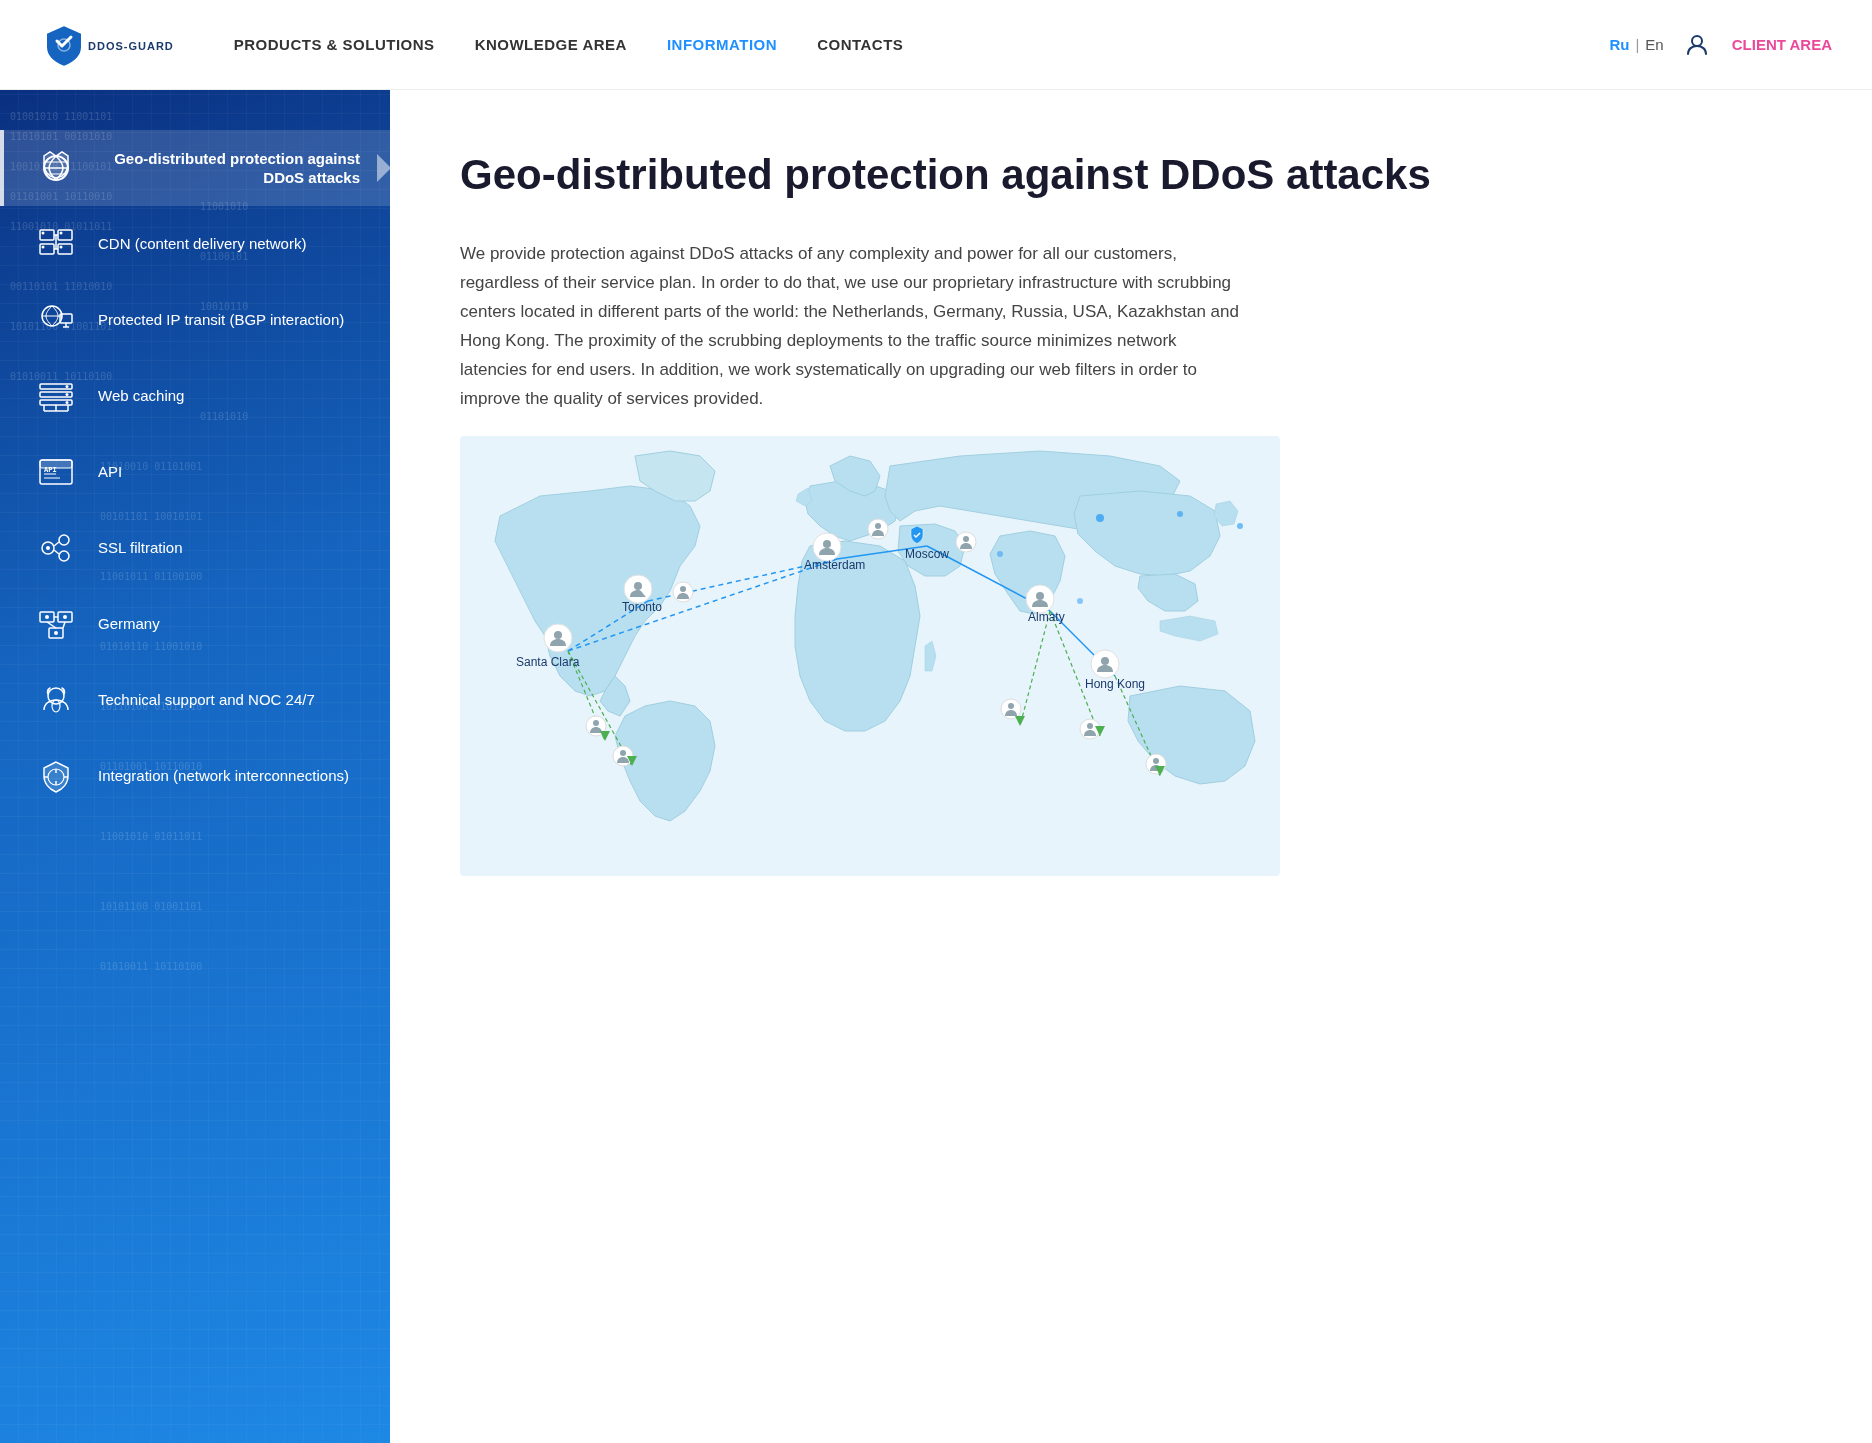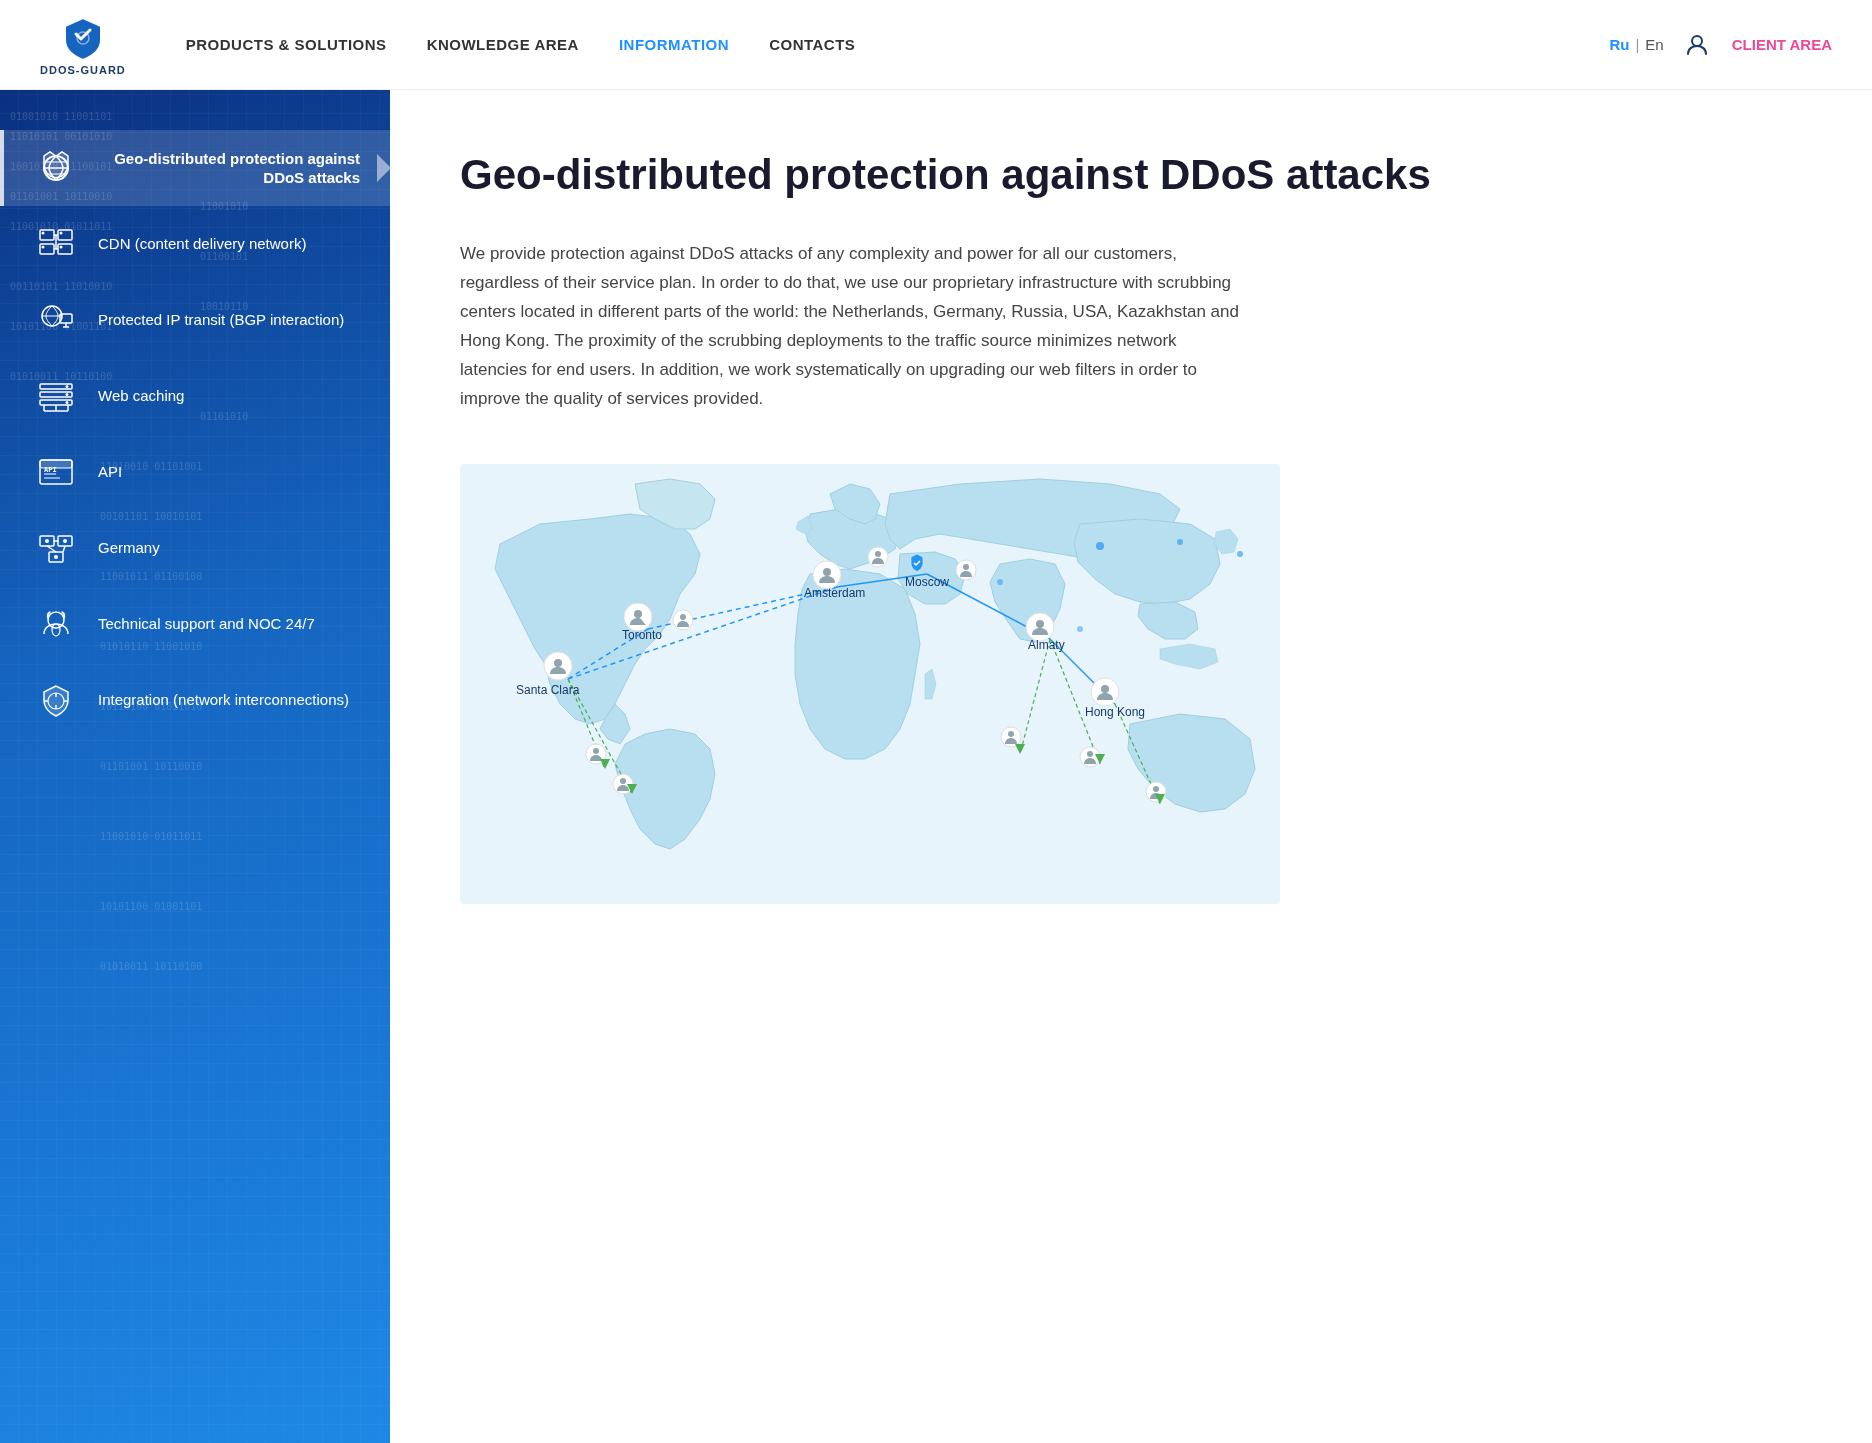--- a/index.html
+++ b/index.html
@@ -11,21 +11,21 @@
       align-items: center;
       padding: 0 40px;
       height: 90px;
       background: #fff;
       border-bottom: 1px solid #eee;
       position: relative;
       z-index: 10;
     }
     .logo-area {
       display: flex;
-      flex-direction: column;
+      flex-direction: row;
       align-items: center;
       margin-right: 60px;
       text-decoration: none;
     }
     .logo-icon {
       width: 48px;
       height: 48px;
     }
     .logo-text {
       font-size: 11px;
@@ -189,21 +189,21 @@
       font-weight: 700;
       color: #1a1a2e;
       line-height: 1.2;
       margin-bottom: 40px;
     }
     .page-description {
       font-size: 17px;
       color: #444;
       line-height: 1.7;
       max-width: 780px;
-      margin-bottom: 50px;
+      margin-bottom: 22px;
     }
 
     
     .map-container {
       width: 100%;
       max-width: 820px;
       position: relative;
     }
 
     
@@ -358,20 +358,33 @@
             <rect x="4" y="8" width="32" height="8" rx="2" fill="rgba(255,255,255,0.2)" stroke="white" stroke-width="1"></rect>
             <text x="8" y="20" font-family="monospace" font-size="7" fill="white" font-weight="bold">API</text>
             <line x1="8" y1="22" x2="20" y2="22" stroke="white" stroke-width="1"></line>
             <line x1="8" y1="26" x2="24" y2="26" stroke="white" stroke-width="1"></line>
           </svg>
         </div>
         <span class="sidebar-item-label">API</span>
       </div>
 
 
+      <div class="sidebar-item">
+        <div class="sidebar-item-icon">
+          <svg viewBox="0 0 40 40" xmlns="http://www.w3.org/2000/svg">
+            <circle cx="12" cy="20" r="6" fill="none" stroke="white" stroke-width="1.5"></circle>
+            <circle cx="28" cy="12" r="5" fill="none" stroke="white" stroke-width="1.5"></circle>
+            <circle cx="28" cy="28" r="5" fill="none" stroke="white" stroke-width="1.5"></circle>
+            <line x1="18" y1="18" x2="23" y2="14" stroke="white" stroke-width="1.5"></line>
+            <line x1="18" y1="22" x2="23" y2="26" stroke="white" stroke-width="1.5"></line>
+            <circle cx="12" cy="20" r="2" fill="white"></circle>
+          </svg>
+        </div>
+        <span class="sidebar-item-label">SSL filtration</span>
+      </div>
 
       <div class="sidebar-item">
         <div class="sidebar-item-icon">
           <svg viewBox="0 0 40 40" xmlns="http://www.w3.org/2000/svg">
             <rect x="4" y="8" width="14" height="10" rx="1" fill="none" stroke="white" stroke-width="1.5"></rect>
             <rect x="22" y="8" width="14" height="10" rx="1" fill="none" stroke="white" stroke-width="1.5"></rect>
             <rect x="13" y="24" width="14" height="10" rx="1" fill="none" stroke="white" stroke-width="1.5"></rect>
             <line x1="18" y1="13" x2="22" y2="13" stroke="white" stroke-width="1.5"></line>
             <line x1="11" y1="18" x2="20" y2="24" stroke="white" stroke-width="1.5"></line>
             <line x1="29" y1="18" x2="27" y2="24" stroke="white" stroke-width="1.5"></line>

